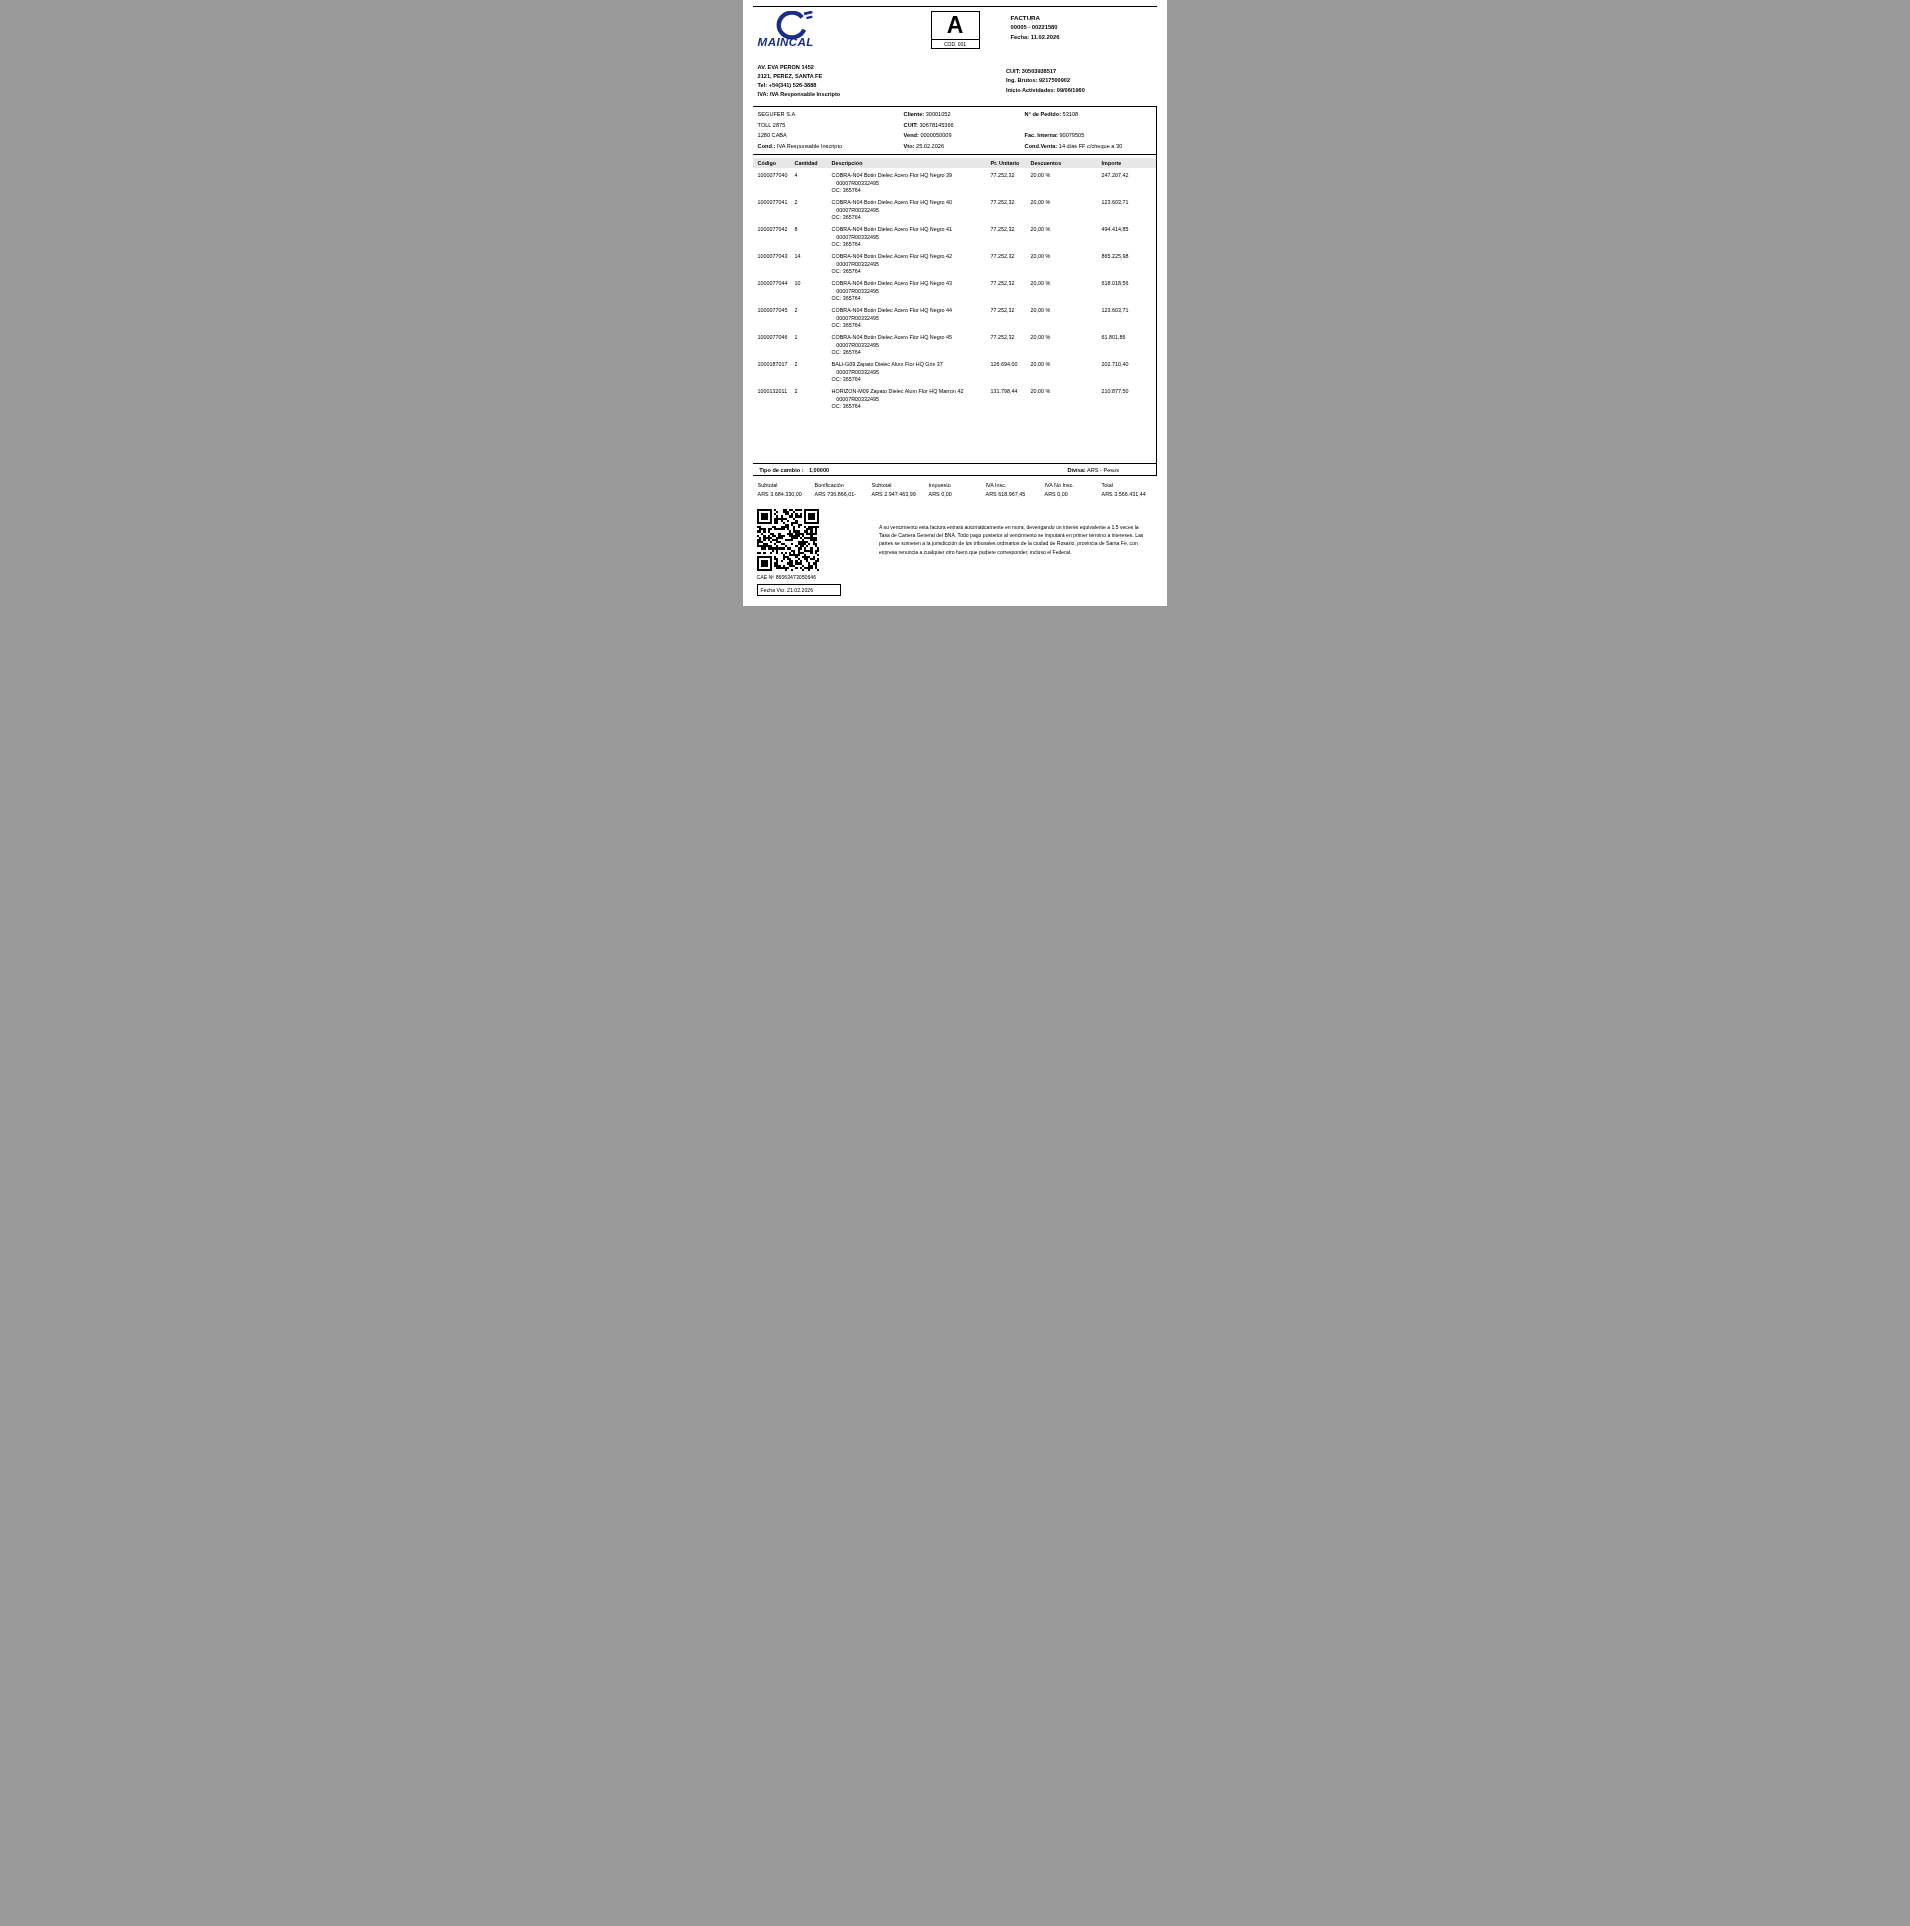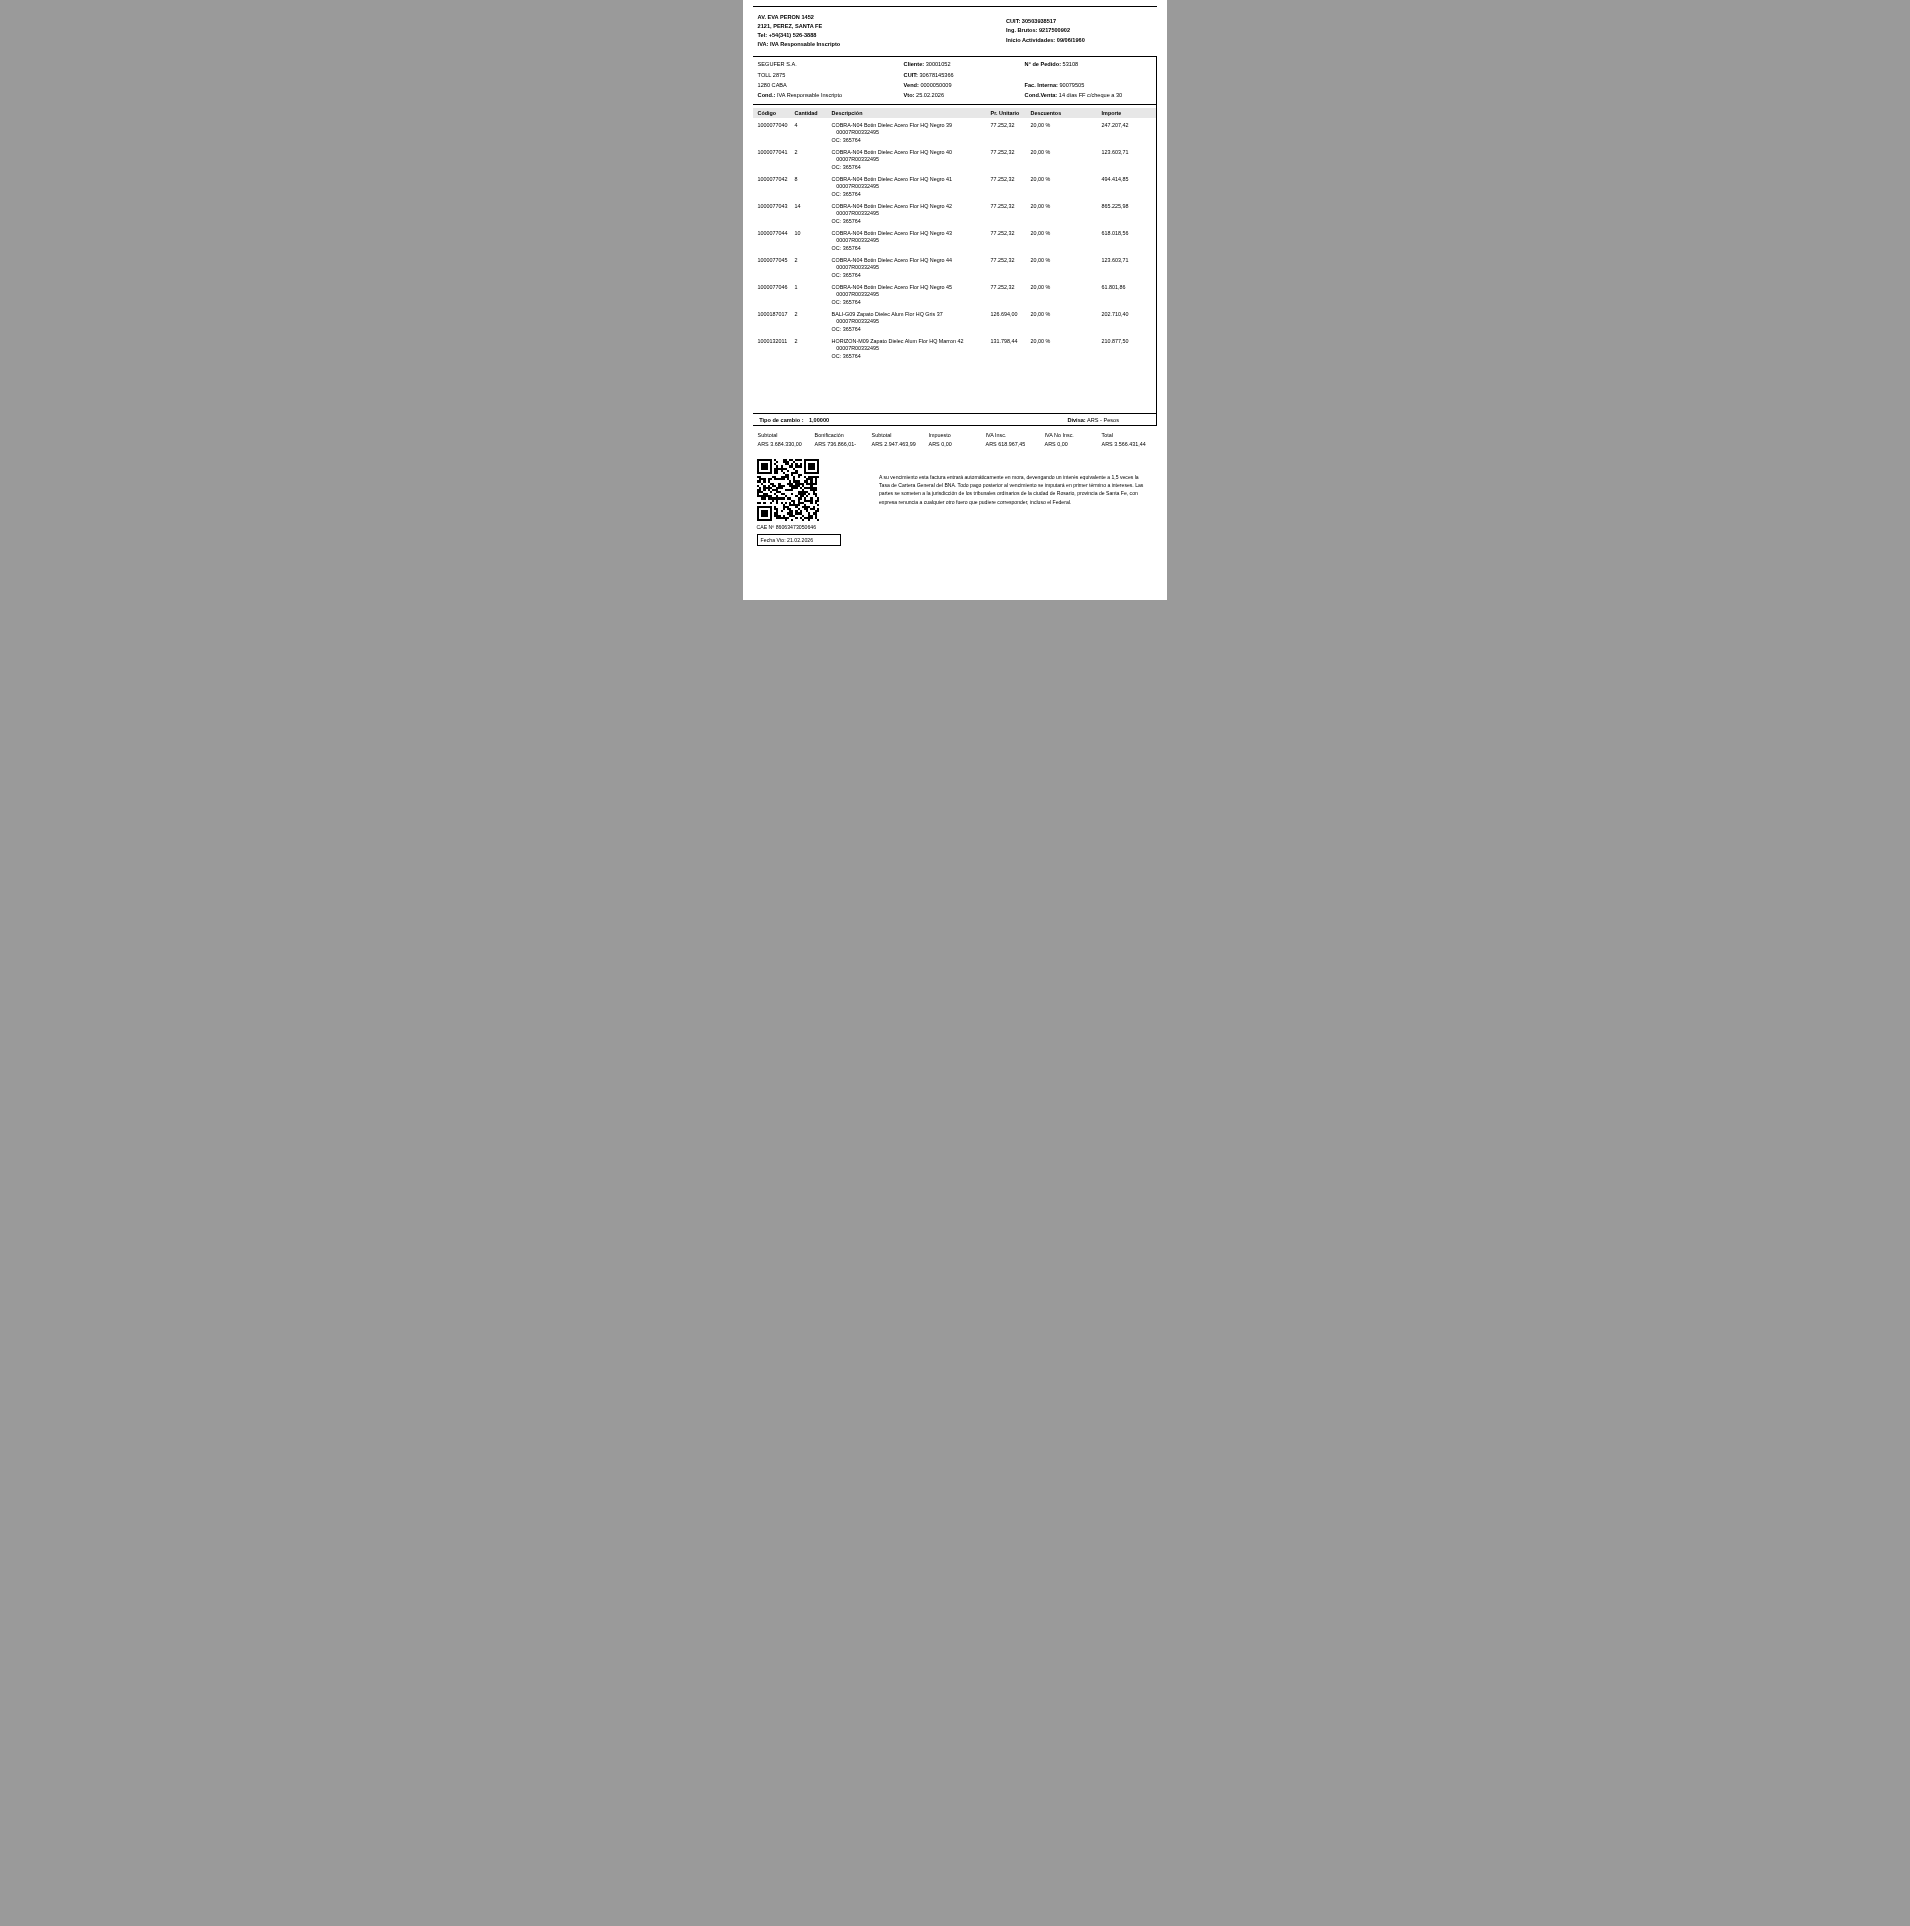--- a/index.html
+++ b/index.html
@@ -86,20 +86,41 @@
     font-size: 5.1px; line-height: 1.62; text-align: left;
   }
 </style>
 </head>
 <body>
 
 <div class="page">
 
   <div class="topline"></div>
 
+  <div class="header-grid">
+    <div class="logo-wrap">
+      <svg class="logo-svg" width="62" height="35" viewBox="0 0 160 90">
+        <path d="M 96 16 A 34 32 0 1 0 101 48" fill="none" stroke="#1b2d87" stroke-width="11"></path>
+        <rect x="100" y="4" width="22" height="7" fill="#1b2d87" transform="rotate(-14 100 4)"></rect>
+        <rect x="106" y="15" width="16" height="6" fill="#1b2d87" transform="rotate(-14 106 15)"></rect>
+      </svg>
+      <div class="logo-text">MAINCAL</div>
+    </div>
+    <div class="letter-box">
+      <div class="letter-frame">
+        <div class="letter">A</div>
+      </div>
+      <div class="cod-frame">COD. 001</div>
+    </div>
+    <div class="factura-block">
+      <div class="t1">FACTURA</div>
+      <div class="t2">00005 - 00221580</div>
+      <div class="t2">Fecha: 11.02.2026</div>
+    </div>
+  </div>
 
   <div class="company-grid">
     <div class="company-block">
       <div>AV. EVA PERON 1452</div>
       <div>2121, PEREZ, SANTA FE</div>
       <div>Tel: +54(341) 526-3888</div>
       <div>IVA: IVA Responsable Inscripto</div>
     </div>
     <div class="fiscal-block">
       <div>CUIT: 30503938517</div>

